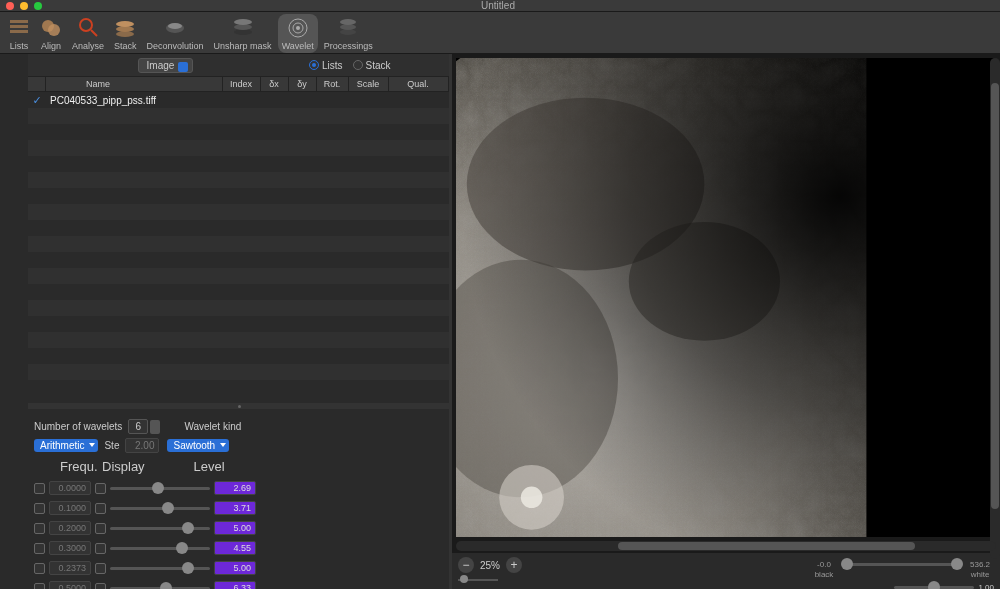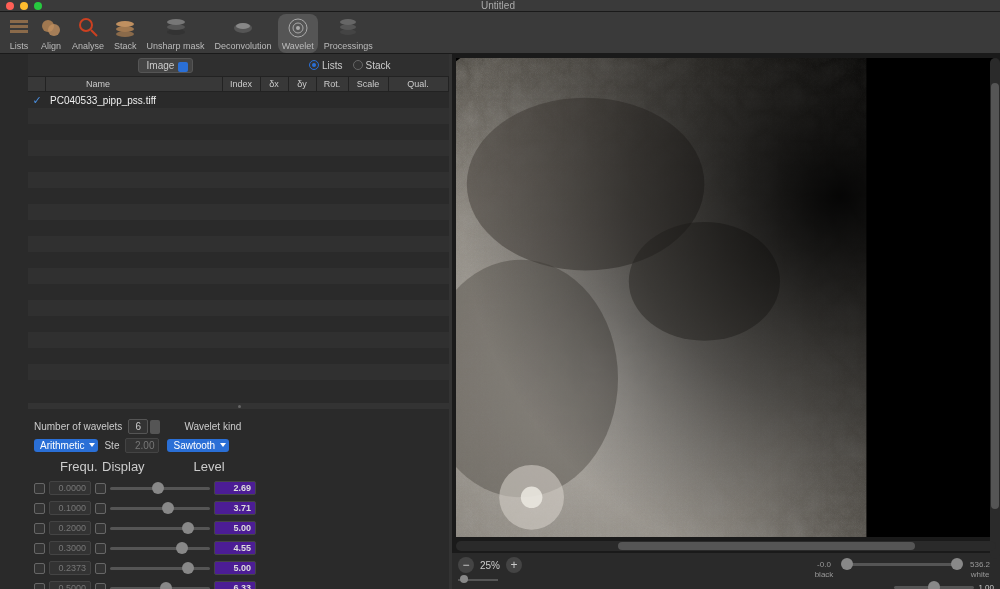--- a/index.html
+++ b/index.html
@@ -66,21 +66,21 @@
   .blue-select { background: #2a6fd6; color: white; border-radius: 3px; padding: 1px 14px 1px 6px; font-size: 10px; position: relative; }
   .blue-select::after { content: ""; position: absolute; right: 3px; top: 4px; border-left: 3px solid transparent; border-right: 3px solid transparent; border-top: 4px solid white; }
   .grey-input { background: #333; border: 1px solid #444; color: #777; padding: 1px 4px; border-radius: 2px; width: 34px; text-align: right;}
   .wp-header { display: flex; gap: 8px; font-size: 13px; color: #ccc; margin-bottom: 4px;}
   .wp-header .h1 { width: 34px; margin-left: 26px;}
   .wp-header .h2 { width: 44px;}
   .wp-header .h3 { width: 110px; text-align: center;}
   .layer-row { display: flex; align-items: center; gap: 4px; height: 20px; }
   .chk { width: 11px; height: 11px; border: 1px solid #666; border-radius: 2px; background: #333; }
   .num-field { width: 42px; text-align: right; padding: 1px 4px; background: #333; border: 1px solid #444; border-radius: 2px; color: #777; font-size: 9px;}
-  .num-field.active { color: #ddd; background: #4c1d95; font-weight: bold; }
+  .num-field.active { color: #ddd; background: #6d28d9; }
   .slider { position: relative; width: 100px; height: 14px; }
   .slider .track { position: absolute; top: 6px; left: 0; right: 0; height: 3px; background: #555; border-radius: 2px; }
   .slider .thumb { position: absolute; top: 1px; width: 12px; height: 12px; border-radius: 50%; background: #888; transform: translateX(-50%); }
   
   .viewer { flex: 1; position: relative; overflow: hidden; background: #000; margin: 4px; }
   .viewer svg { position: absolute; inset: 0; width: 100%; height: 100%; }
   .viewer-scroll-h { height: 10px; background: #2a2a2a; margin: 0 4px 2px 4px; border-radius: 5px; position: relative;}
   .viewer-scroll-h .thumb { position: absolute; left: 30%; width: 55%; top: 1px; bottom: 1px; background: #555; border-radius: 4px;}
   .viewer-scroll-v { position: absolute; right: 0; top: 4px; bottom: 30px; width: 10px; background: #2a2a2a; border-radius: 5px;}
   .viewer-scroll-v .thumb { position: absolute; top: 5%; height: 85%; left: 1px; right: 1px; background: #555; border-radius: 4px;}
@@ -141,32 +141,32 @@
   <div class="tool">
     <svg>
         <ellipse cx="11" cy="18" rx="9" ry="3" fill="#8a6a4a"></ellipse>
         <ellipse cx="11" cy="13" rx="9" ry="3" fill="#a07850"></ellipse>
         <ellipse cx="11" cy="8" rx="9" ry="3" fill="#c09060"></ellipse>
       </svg>
     <span>Stack</span>
   </div>
   <div class="tool">
     <svg>
+        <ellipse cx="11" cy="12" rx="9" ry="5" fill="#555"></ellipse>
+        <ellipse cx="11" cy="10" rx="7" ry="3" fill="#888"></ellipse>
+      </svg>
+    <span>Deconvolution</span>
+  </div>
+  <div class="tool">
+    <svg>
         <ellipse cx="11" cy="16" rx="9" ry="3" fill="#333"></ellipse>
         <ellipse cx="11" cy="11" rx="9" ry="3" fill="#555"></ellipse>
         <ellipse cx="11" cy="6" rx="9" ry="3" fill="#777"></ellipse>
       </svg>
     <span>Unsharp mask</span>
-  </div>
-  <div class="tool">
-    <svg>
-        <ellipse cx="11" cy="12" rx="9" ry="5" fill="#555"></ellipse>
-        <ellipse cx="11" cy="10" rx="7" ry="3" fill="#888"></ellipse>
-      </svg>
-    <span>Deconvolution</span>
   </div>
   <div class="tool selected">
     <svg>
         <circle cx="11" cy="12" r="9" fill="none" stroke="#aaa" stroke-width="1"></circle>
         <circle cx="11" cy="12" r="5" fill="none" stroke="#aaa" stroke-width="1"></circle>
         <circle cx="11" cy="12" r="2" fill="#aaa"></circle>
       </svg>
     <span>Wavelet</span>
   </div>
   <div class="tool">

